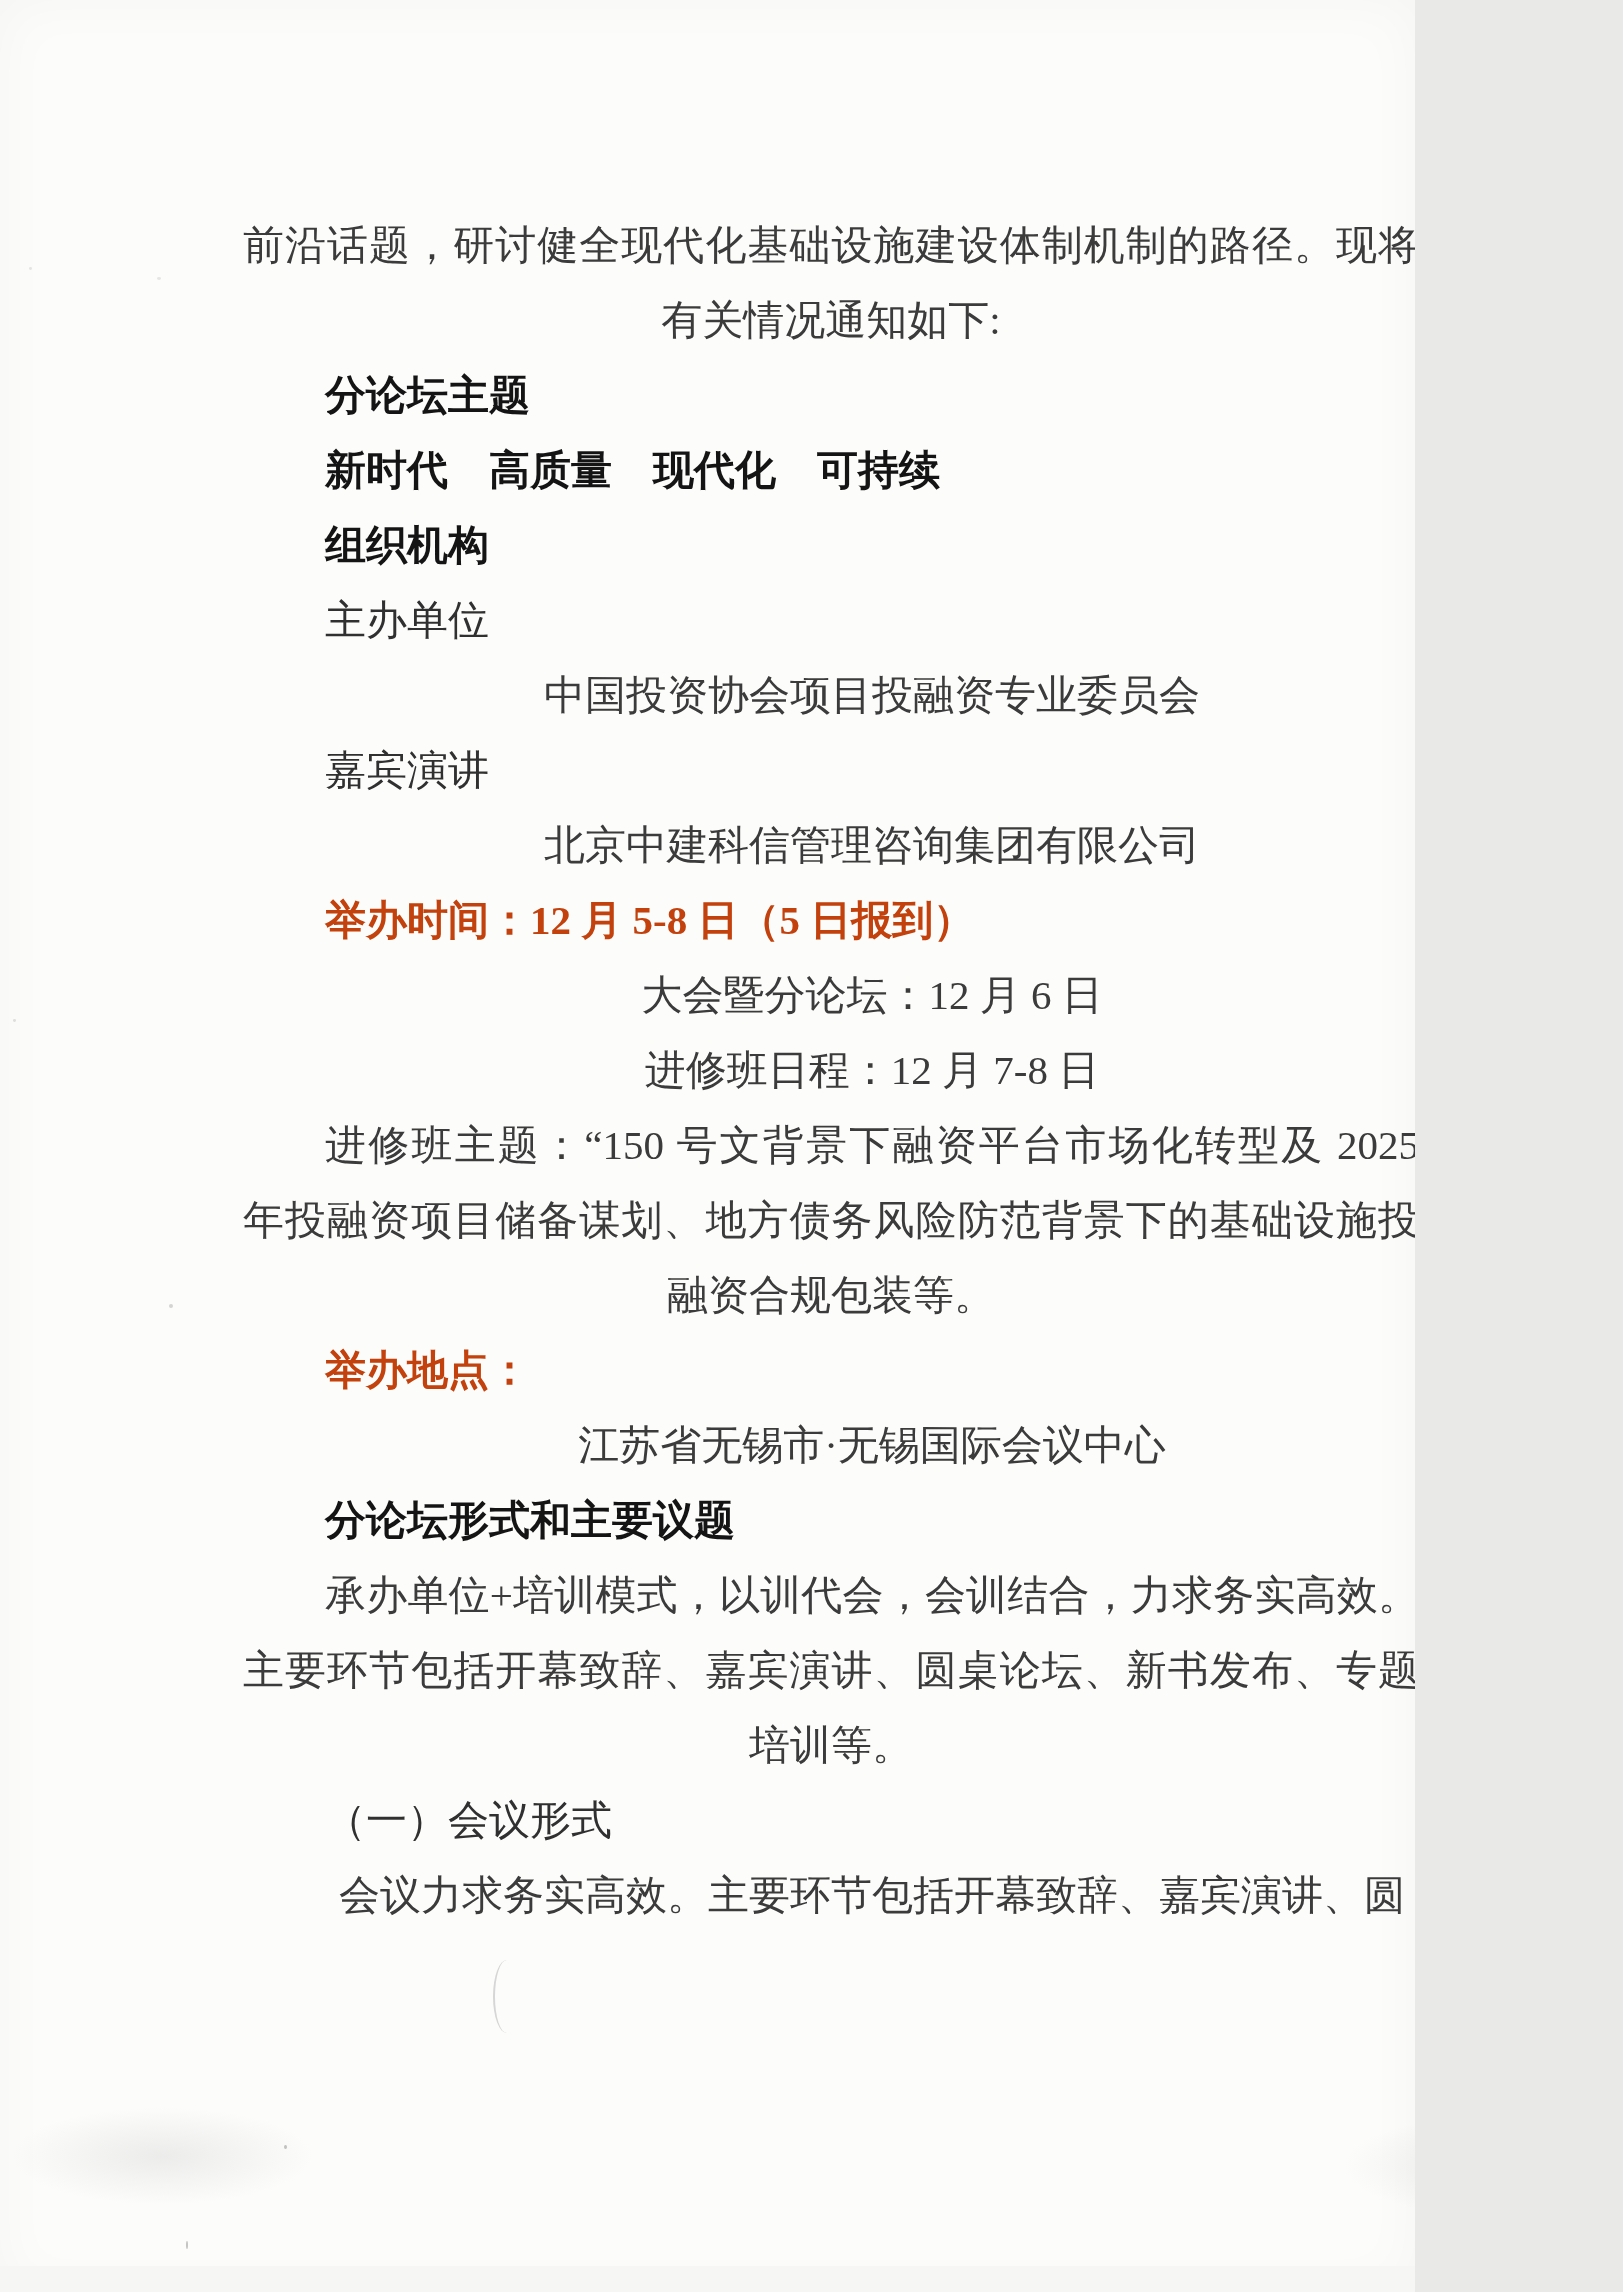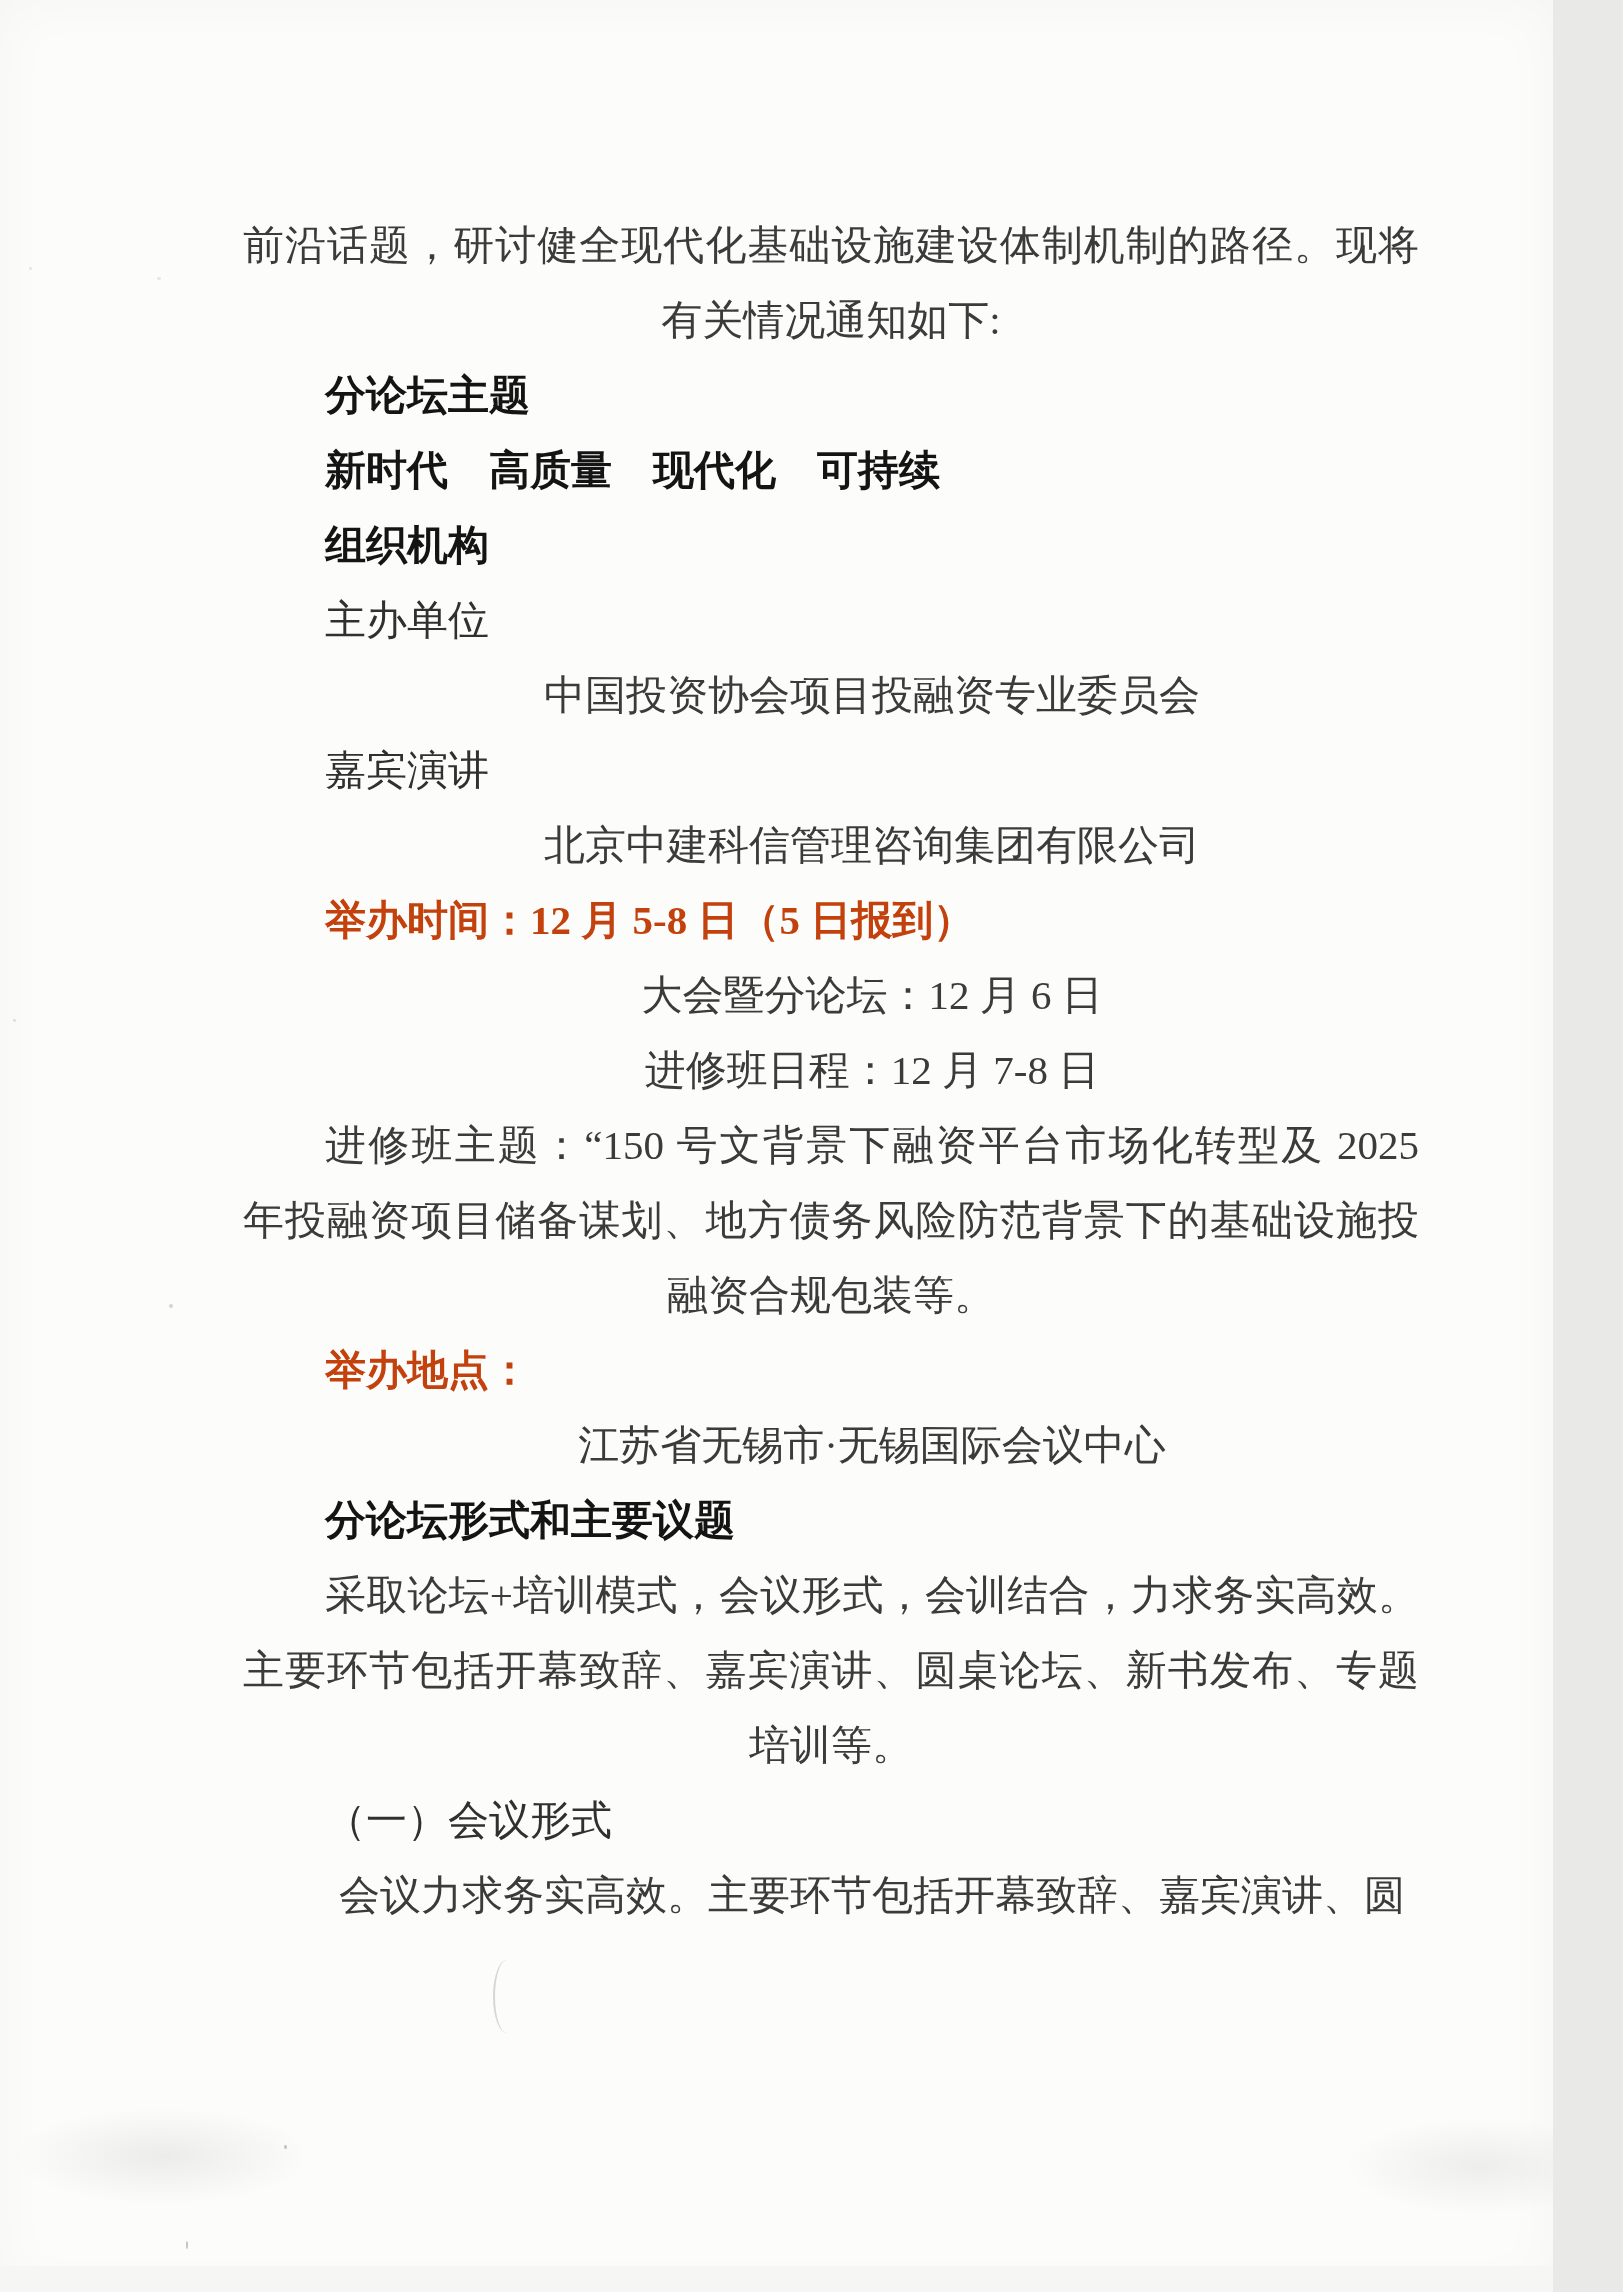--- a/index.html
+++ b/index.html
@@ -1,17 +1,17 @@
 <!DOCTYPE html>
 <html style="--page-bg: #fcfcfb; --body-color: #3b3b3b; --heading-color: #141414;"><head>
 <meta charset="utf-8">
 <style>
   html,body{margin:0;padding:0;}
   body{width:1623px;height:2293px;background:#e9e9e8;font-family:"Liberation Serif","DejaVu Serif",serif;}
-  .page{position:relative;width:1553px;height:2293px;background:var(--page-bg,#fcfcfb);overflow:hidden;
+  .page{position:relative;width:1415px;height:2293px;background:var(--page-bg,#fcfcfb);overflow:hidden;
         box-shadow:inset 0 0 59px rgba(0,0,0,0.03);}
   .text-column{position:absolute;left:243px;top:208px;width:1176px;}
   .line{height:75px;line-height:75px;font-size:41px;white-space:nowrap;}
   .line.fill{white-space:normal;text-align:justify;text-align-last:justify;}
   .indent{padding-left:82px;}
   .body{font-family:"Liberation Serif","DejaVu Serif",serif;font-weight:400;color:var(--body-color,#3b3b3b);text-align:center;}
   .kai{font-family:"Liberation Serif","DejaVu Serif",serif;font-weight:500;color:#303030;}
   .kai-bold{font-family:"Liberation Serif","DejaVu Serif",serif;font-weight:700;color:#c2410c;}
   .heading{font-family:Liberation Serif, serif;font-weight:700;color:var(--heading-color,#141414);}
   
@@ -45,21 +45,21 @@
       <div class="line body indent">北京中建科信管理咨询集团有限公司</div>
       <div class="line kai-bold indent">举办时间：12 月 5-8 日（5 日报到）</div>
       <div class="line body indent">大会暨分论坛：12 月 6 日</div>
       <div class="line body indent">进修班日程：12 月 7-8 日</div>
       <div class="line body indent fill">进修班主题：“150 号文背景下融资平台市场化转型及 2025</div>
       <div class="line body fill">年投融资项目储备谋划、地方债务风险防范背景下的基础设施投</div>
       <div class="line body">融资合规包装等。</div>
       <div class="line kai-bold indent">举办地点：</div>
       <div class="line body indent">江苏省无锡市·无锡国际会议中心</div>
       <div class="line heading indent">分论坛形式和主要议题</div>
-      <div class="line body indent fill">采取论坛+培训模式，会议形式，会训结合，力求务实高效。</div>
+      <div class="line body indent fill">承办单位+培训模式，以训代会，会训结合，力求务实高效。</div>
       <div class="line body fill">主要环节包括开幕致辞、嘉宾演讲、圆桌论坛、新书发布、专题</div>
       <div class="line body">培训等。</div>
       <div class="line kai indent">（一）会议形式</div>
       <div class="line body indent">会议力求务实高效。主要环节包括开幕致辞、嘉宾演讲、圆</div>
     </div>
 
   <div class="edge-right-soft"></div>
   <div class="edge-right-band"></div>
   <div class="bottom-strip"></div>
   <div class="smudge bl"></div>

